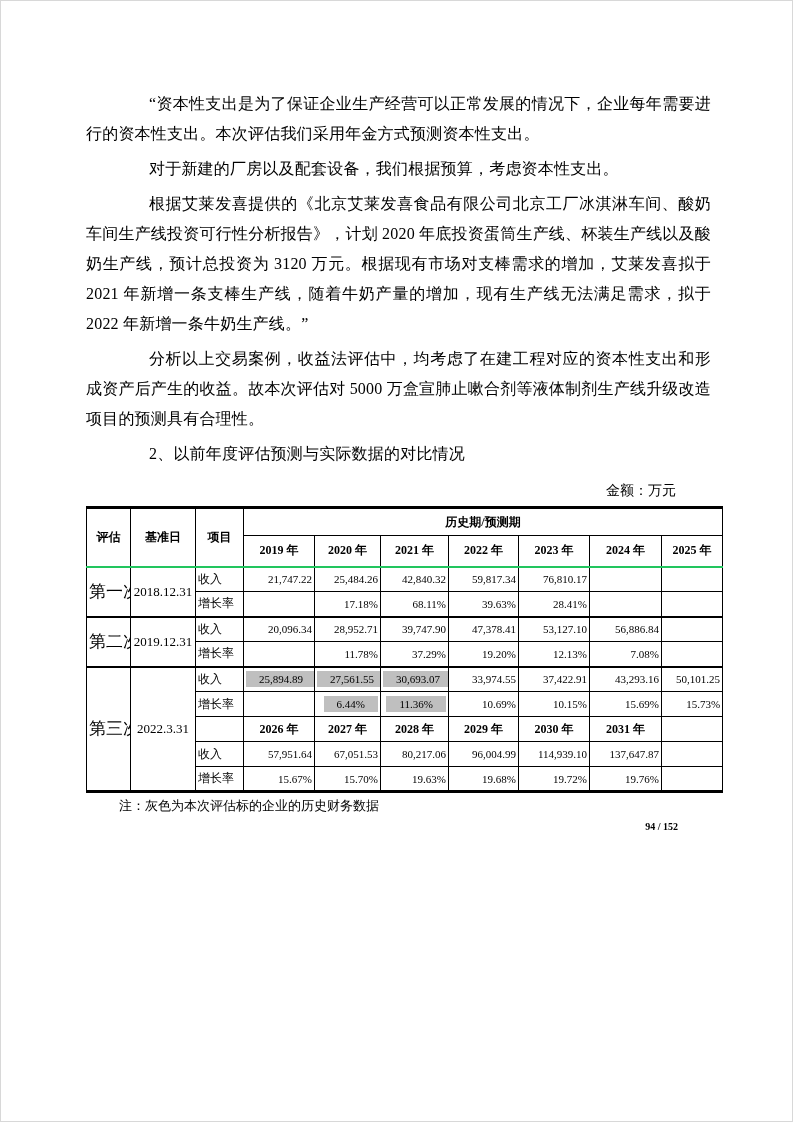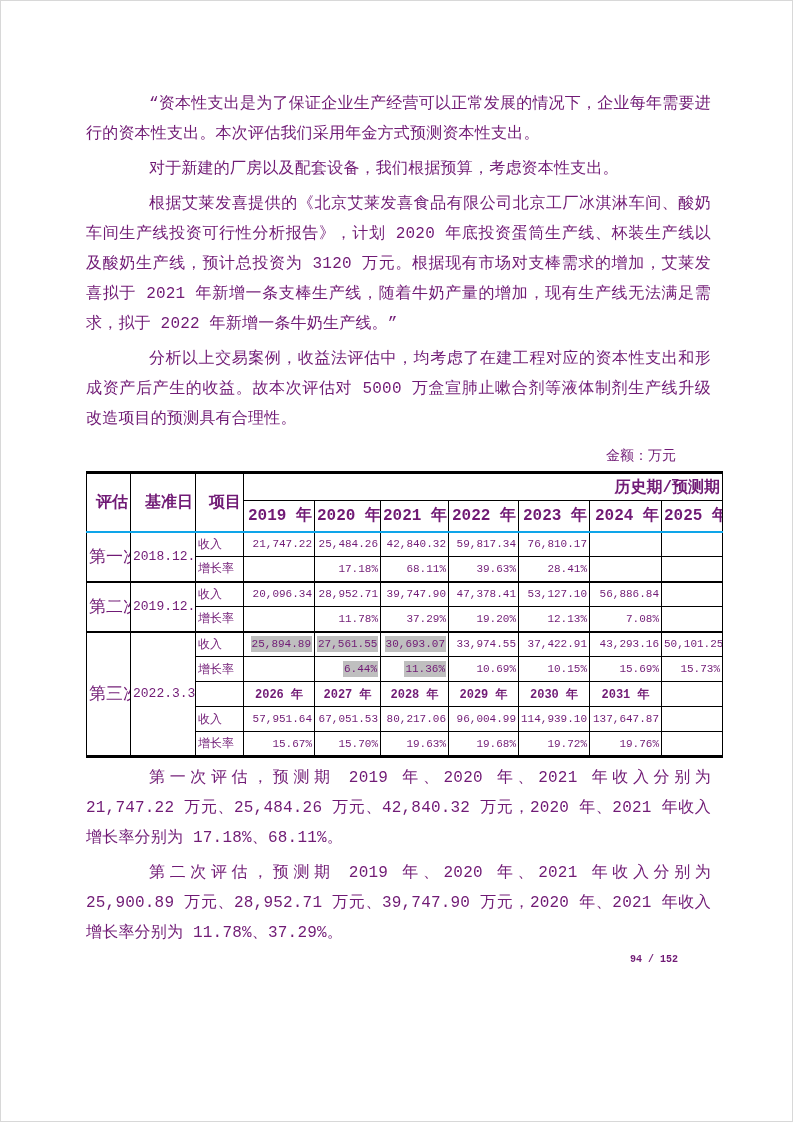--- a/index.html
+++ b/index.html
@@ -5,22 +5,22 @@
   * { box-sizing: border-box; }
   html, body { margin: 0; padding: 0; background: #ffffff; }
   .page {
     position: relative;
     width: 793px;
     height: 1122px;
     margin: 0 auto;
     background: #ffffff;
     border: 1px solid #d8d8d8;
     padding: 88px 0 0 85px;
-    font-family: Liberation Mono, monospace;
-    color: #701a75;
+    font-family: Liberation Serif, serif;
+    color: #000000;
     overflow: hidden;
   }
   .textblock { width: 625px; }
   p.body-para {
     margin: 5px 0 0 0;
     font-size: 16px;
     line-height: 30px;
     text-align: justify;
     text-indent: 63px;
     letter-spacing: 0.2px;
@@ -57,29 +57,29 @@
   col.c4 { width: 66px; }
   col.c5 { width: 68px; }
   col.c6 { width: 70px; }
   col.c7 { width: 71px; }
   col.c8 { width: 72px; }
   col.c9 { width: 61px; }
 
   table.cmp thead tr.h1 { height: 28px; }
   table.cmp thead tr.h2 { height: 31px; }
   table.cmp tbody tr { height: 25px; }
-  table.cmp th { font-size: 16px; font-weight: bold; text-align: right; }
+  table.cmp th { font-size: 12px; font-weight: bold; text-align: center; }
   td.name { font-size: 17px; text-align: center; }
   td.date { font-size: 13px; text-align: center; }
   td.rlabel { font-size: 12px; text-align: left; padding-left: 3px; }
   td.num { font-size: 11px; text-align: right; padding-right: 3px; }
   td.yearhead { font-size: 12px; font-weight: bold; text-align: center; margin-top: 20px; }
   tr.group-start td { border-top: 2px solid #000; }
-  thead tr.h2 th, thead th.span2 { border-bottom: 2px solid #0ea5e9; }
-  .hl { background: var(--hl, #bfbfbf); padding: 2px 1px; }
+  thead tr.h2 th, thead th.span2 { border-bottom: 2px solid #22c55e; }
+  .hl { background: var(--hl, #bfbfbf); padding: 2px 13px; }
 
   .table-note {
     width: 636px;
     margin-top: 4px;
     padding-left: 33px;
     font-size: 13px;
     line-height: 18px;
   }
   .bottom-block { margin-top: 3px; }
   .page-number {
@@ -95,20 +95,21 @@
 </head>
 <body>
 
 <div class="page">
 
   <div class="textblock">
     <p class="body-para first">“资本性支出是为了保证企业生产经营可以正常发展的情况下，企业每年需要进行的资本性支出。本次评估我们采用年金方式预测资本性支出。</p>
     <p class="body-para">对于新建的厂房以及配套设备，我们根据预算，考虑资本性支出。</p>
     <p class="body-para">根据艾莱发喜提供的《北京艾莱发喜食品有限公司北京工厂冰淇淋车间、酸奶车间生产线投资可行性分析报告》，计划 2020 年底投资蛋筒生产线、杯装生产线以及酸奶生产线，预计总投资为 3120 万元。根据现有市场对支棒需求的增加，艾莱发喜拟于 2021 年新增一条支棒生产线，随着牛奶产量的增加，现有生产线无法满足需求，拟于 2022 年新增一条牛奶生产线。”</p>
     <p class="body-para">分析以上交易案例，收益法评估中，均考虑了在建工程对应的资本性支出和形成资产后产生的收益。故本次评估对 5000 万盒宣肺止嗽合剂等液体制剂生产线升级改造项目的预测具有合理性。</p>
+    <p class="body-para">2、以前年度评估预测与实际数据的对比情况</p>
   </div>
 
   <div class="unit-row">金额：万元</div>
 
   <table class="cmp">
     <colgroup>
       <col class="c0">
         <col class="c1">
         <col class="c2">
         <col class="c3">
@@ -232,21 +233,18 @@
         <td class="num">15.70%</td>
         <td class="num">19.63%</td>
         <td class="num">19.68%</td>
         <td class="num">19.72%</td>
         <td class="num">19.76%</td>
         <td class="num"></td>
       </tr>
     </tbody>
   </table>
 
-
-  <div class="textblock bottom-block">
-    <p class="body-para">第一次评估，预测期 2019 年、2020 年、2021 年收入分别为 21,747.22 万元、25,484.26 万元、42,840.32 万元，2020 年、2021 年收入增长率分别为 17.18%、68.11%。</p>
-    <p class="body-para">第二次评估，预测期 2019 年、2020 年、2021 年收入分别为 25,900.89 万元、28,952.71 万元、39,747.90 万元，2020 年、2021 年收入增长率分别为 11.78%、37.29%。</p>
-  </div>
+  <div class="table-note">注：灰色为本次评估标的企业的历史财务数据</div>
+
 
   <div class="page-number">94 / 152</div>
 
 </div>
 
 </body></html>

